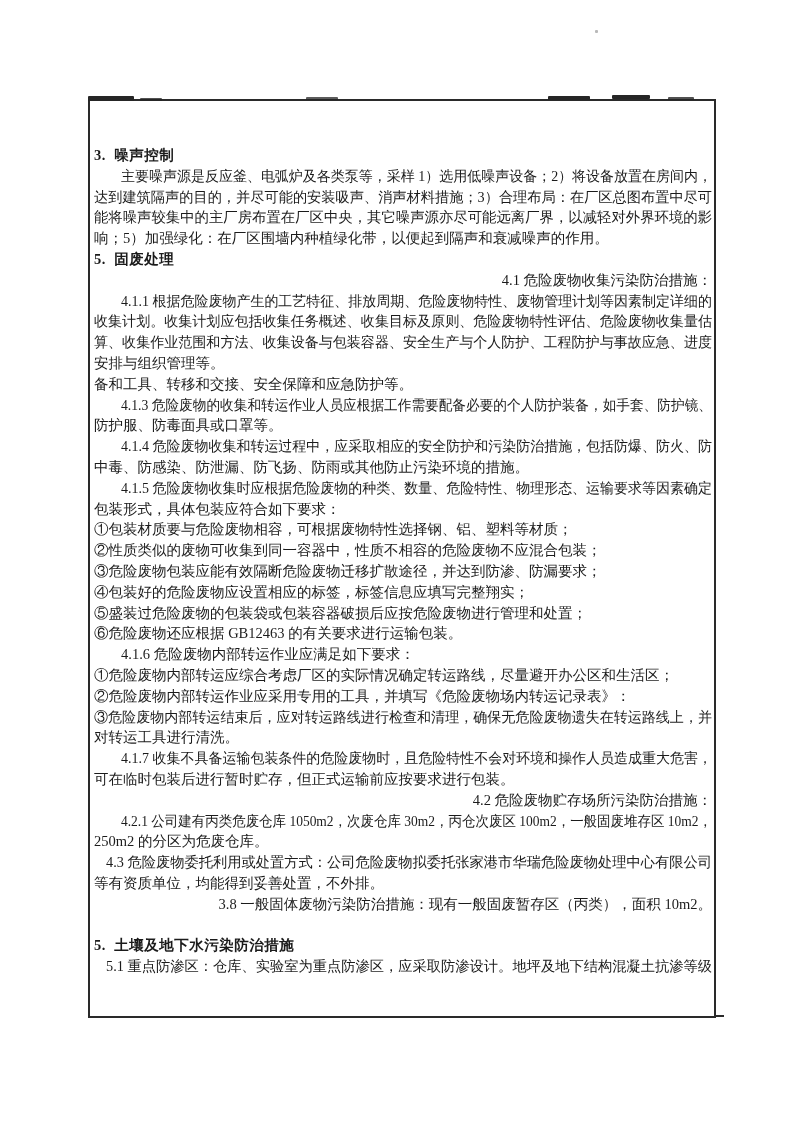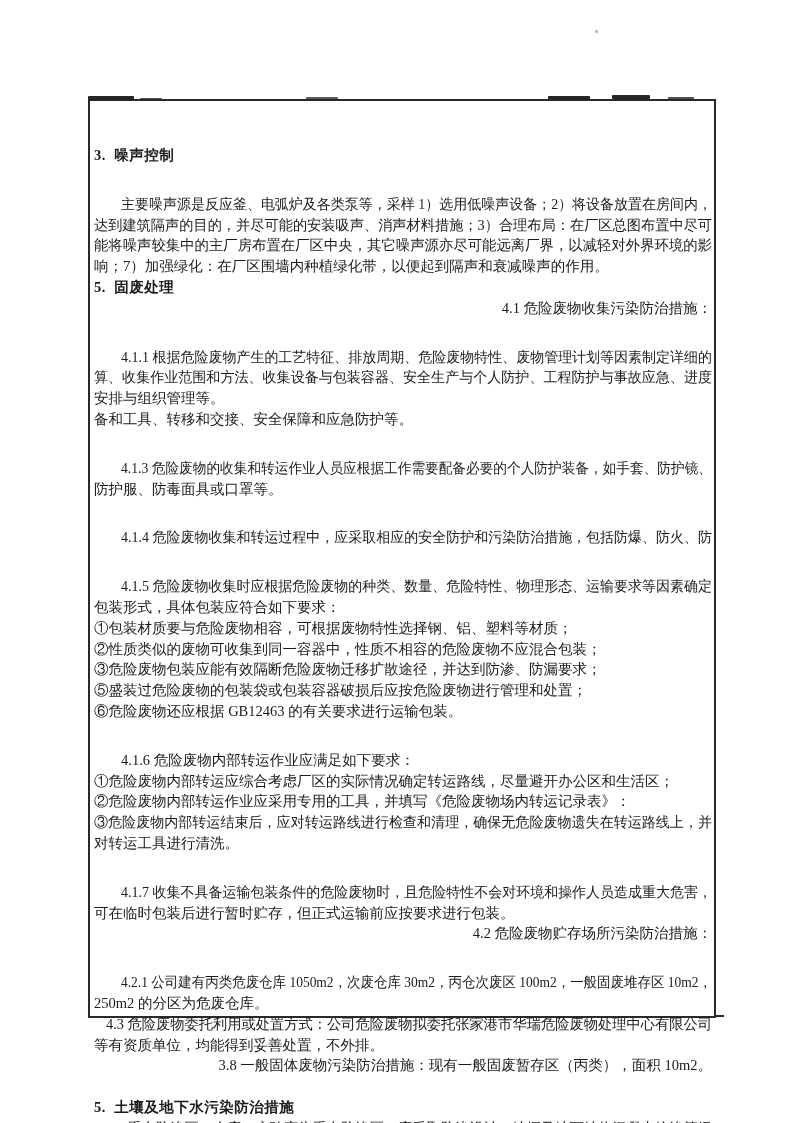--- a/index.html
+++ b/index.html
@@ -36,21 +36,21 @@
     height: 20.8px;
     line-height: 20.8px;
     font-size: 14.5px;
     color: var(--ink, #1b1b1b);
     white-space: pre;
     overflow: visible;
   }
   .ln > span { display: inline-block; transform-origin: 0 50%; white-space: pre; }
   .ln.heading { font-weight: bold; letter-spacing: 0.5px; }
   .ln.indent-1 { padding-left: 12px; text-align: right; }
-  .ln.indent-2 { padding-left: 27px; margin-top: 28px; }
+  .ln.indent-2 { padding-left: 27px; }
   .ln.blank { }
   
   .smudge {
     position: absolute;
     background: #262626;
     border-radius: 1px;
   }
   .sm1 { left: 88px;  top: 96px;  width: 46px; height: 5px; }
   .sm2 { left: 140px; top: 98px;  width: 22px; height: 3px; opacity: .8; }
   .sm3 { left: 306px; top: 97px;  width: 32px; height: 3px; opacity: .75; }
@@ -70,35 +70,38 @@
 <body style="background: rgb(255, 255, 255);">
 
 <div class="smudge speck"></div>
 
 <div class="sheet">
   <div class="textcol">
       <div class="ln heading"><span>3.  噪声控制</span></div>
       <div class="ln indent-2"><span style="transform: scaleX(0.964701);">主要噪声源是反应釜、电弧炉及各类泵等，采样 1）选用低噪声设备；2）将设备放置在房间内，</span></div>
       <div class="ln flush"><span style="transform: scaleX(0.979786);">达到建筑隔声的目的，并尽可能的安装吸声、消声材料措施；3）合理布局：在厂区总图布置中尽可</span></div>
       <div class="ln flush"><span style="transform: scaleX(0.991179);">能将噪声较集中的主厂房布置在厂区中央，其它噪声源亦尽可能远离厂界，以减轻对外界环境的影</span></div>
-      <div class="ln flush"><span>响；7）加强绿化：在厂区围墙内种植绿化带，以便起到隔声和衰减噪声的作用。</span></div>
+      <div class="ln flush"><span>响；5）加强绿化：在厂区围墙内种植绿化带，以便起到隔声和衰减噪声的作用。</span></div>
       <div class="ln heading"><span>5.  固废处理</span></div>
       <div class="ln indent-1"><span>4.1 危险废物收集污染防治措施：</span></div>
       <div class="ln indent-2"><span style="transform: scaleX(0.964701);">4.1.1 根据危险废物产生的工艺特征、排放周期、危险废物特性、废物管理计划等因素制定详细的</span></div>
+      <div class="ln flush"><span style="transform: scaleX(0.968652);">收集计划。收集计划应包括收集任务概述、收集目标及原则、危险废物特性评估、危险废物收集量估</span></div>
       <div class="ln flush"><span style="transform: scaleX(0.968652);">算、收集作业范围和方法、收集设备与包装容器、安全生产与个人防护、工程防护与事故应急、进度</span></div>
       <div class="ln flush"><span>安排与组织管理等。</span></div>
       <div class="ln flush"><span>备和工具、转移和交接、安全保障和应急防护等。</span></div>
       <div class="ln indent-2"><span style="transform: scaleX(0.942396);">4.1.3 危险废物的收集和转运作业人员应根据工作需要配备必要的个人防护装备，如手套、防护镜、</span></div>
       <div class="ln flush"><span>防护服、防毒面具或口罩等。</span></div>
       <div class="ln indent-2"><span style="transform: scaleX(0.964701);">4.1.4 危险废物收集和转运过程中，应采取相应的安全防护和污染防治措施，包括防爆、防火、防</span></div>
+      <div class="ln flush"><span>中毒、防感染、防泄漏、防飞扬、防雨或其他防止污染环境的措施。</span></div>
       <div class="ln indent-2"><span style="transform: scaleX(0.964701);">4.1.5 危险废物收集时应根据危险废物的种类、数量、危险特性、物理形态、运输要求等因素确定</span></div>
       <div class="ln flush"><span>包装形式，具体包装应符合如下要求：</span></div>
       <div class="ln flush"><span>①包装材质要与危险废物相容，可根据废物特性选择钢、铝、塑料等材质；</span></div>
       <div class="ln flush"><span>②性质类似的废物可收集到同一容器中，性质不相容的危险废物不应混合包装；</span></div>
       <div class="ln flush"><span>③危险废物包装应能有效隔断危险废物迁移扩散途径，并达到防渗、防漏要求；</span></div>
+      <div class="ln flush"><span>④包装好的危险废物应设置相应的标签，标签信息应填写完整翔实；</span></div>
       <div class="ln flush"><span>⑤盛装过危险废物的包装袋或包装容器破损后应按危险废物进行管理和处置；</span></div>
       <div class="ln flush"><span>⑥危险废物还应根据 GB12463 的有关要求进行运输包装。</span></div>
       <div class="ln indent-2"><span>4.1.6 危险废物内部转运作业应满足如下要求：</span></div>
       <div class="ln flush"><span>①危险废物内部转运应综合考虑厂区的实际情况确定转运路线，尽量避开办公区和生活区；</span></div>
       <div class="ln flush"><span>②危险废物内部转运作业应采用专用的工具，并填写《危险废物场内转运记录表》：</span></div>
       <div class="ln flush"><span style="transform: scaleX(0.968652);">③危险废物内部转运结束后，应对转运路线进行检查和清理，确保无危险废物遗失在转运路线上，并</span></div>
       <div class="ln flush"><span>对转运工具进行清洗。</span></div>
       <div class="ln indent-2"><span style="transform: scaleX(0.964701);">4.1.7 收集不具备运输包装条件的危险废物时，且危险特性不会对环境和操作人员造成重大危害，</span></div>
       <div class="ln flush"><span>可在临时包装后进行暂时贮存，但正式运输前应按要求进行包装。</span></div>
       <div class="ln indent-1"><span>4.2 危险废物贮存场所污染防治措施：</span></div>

